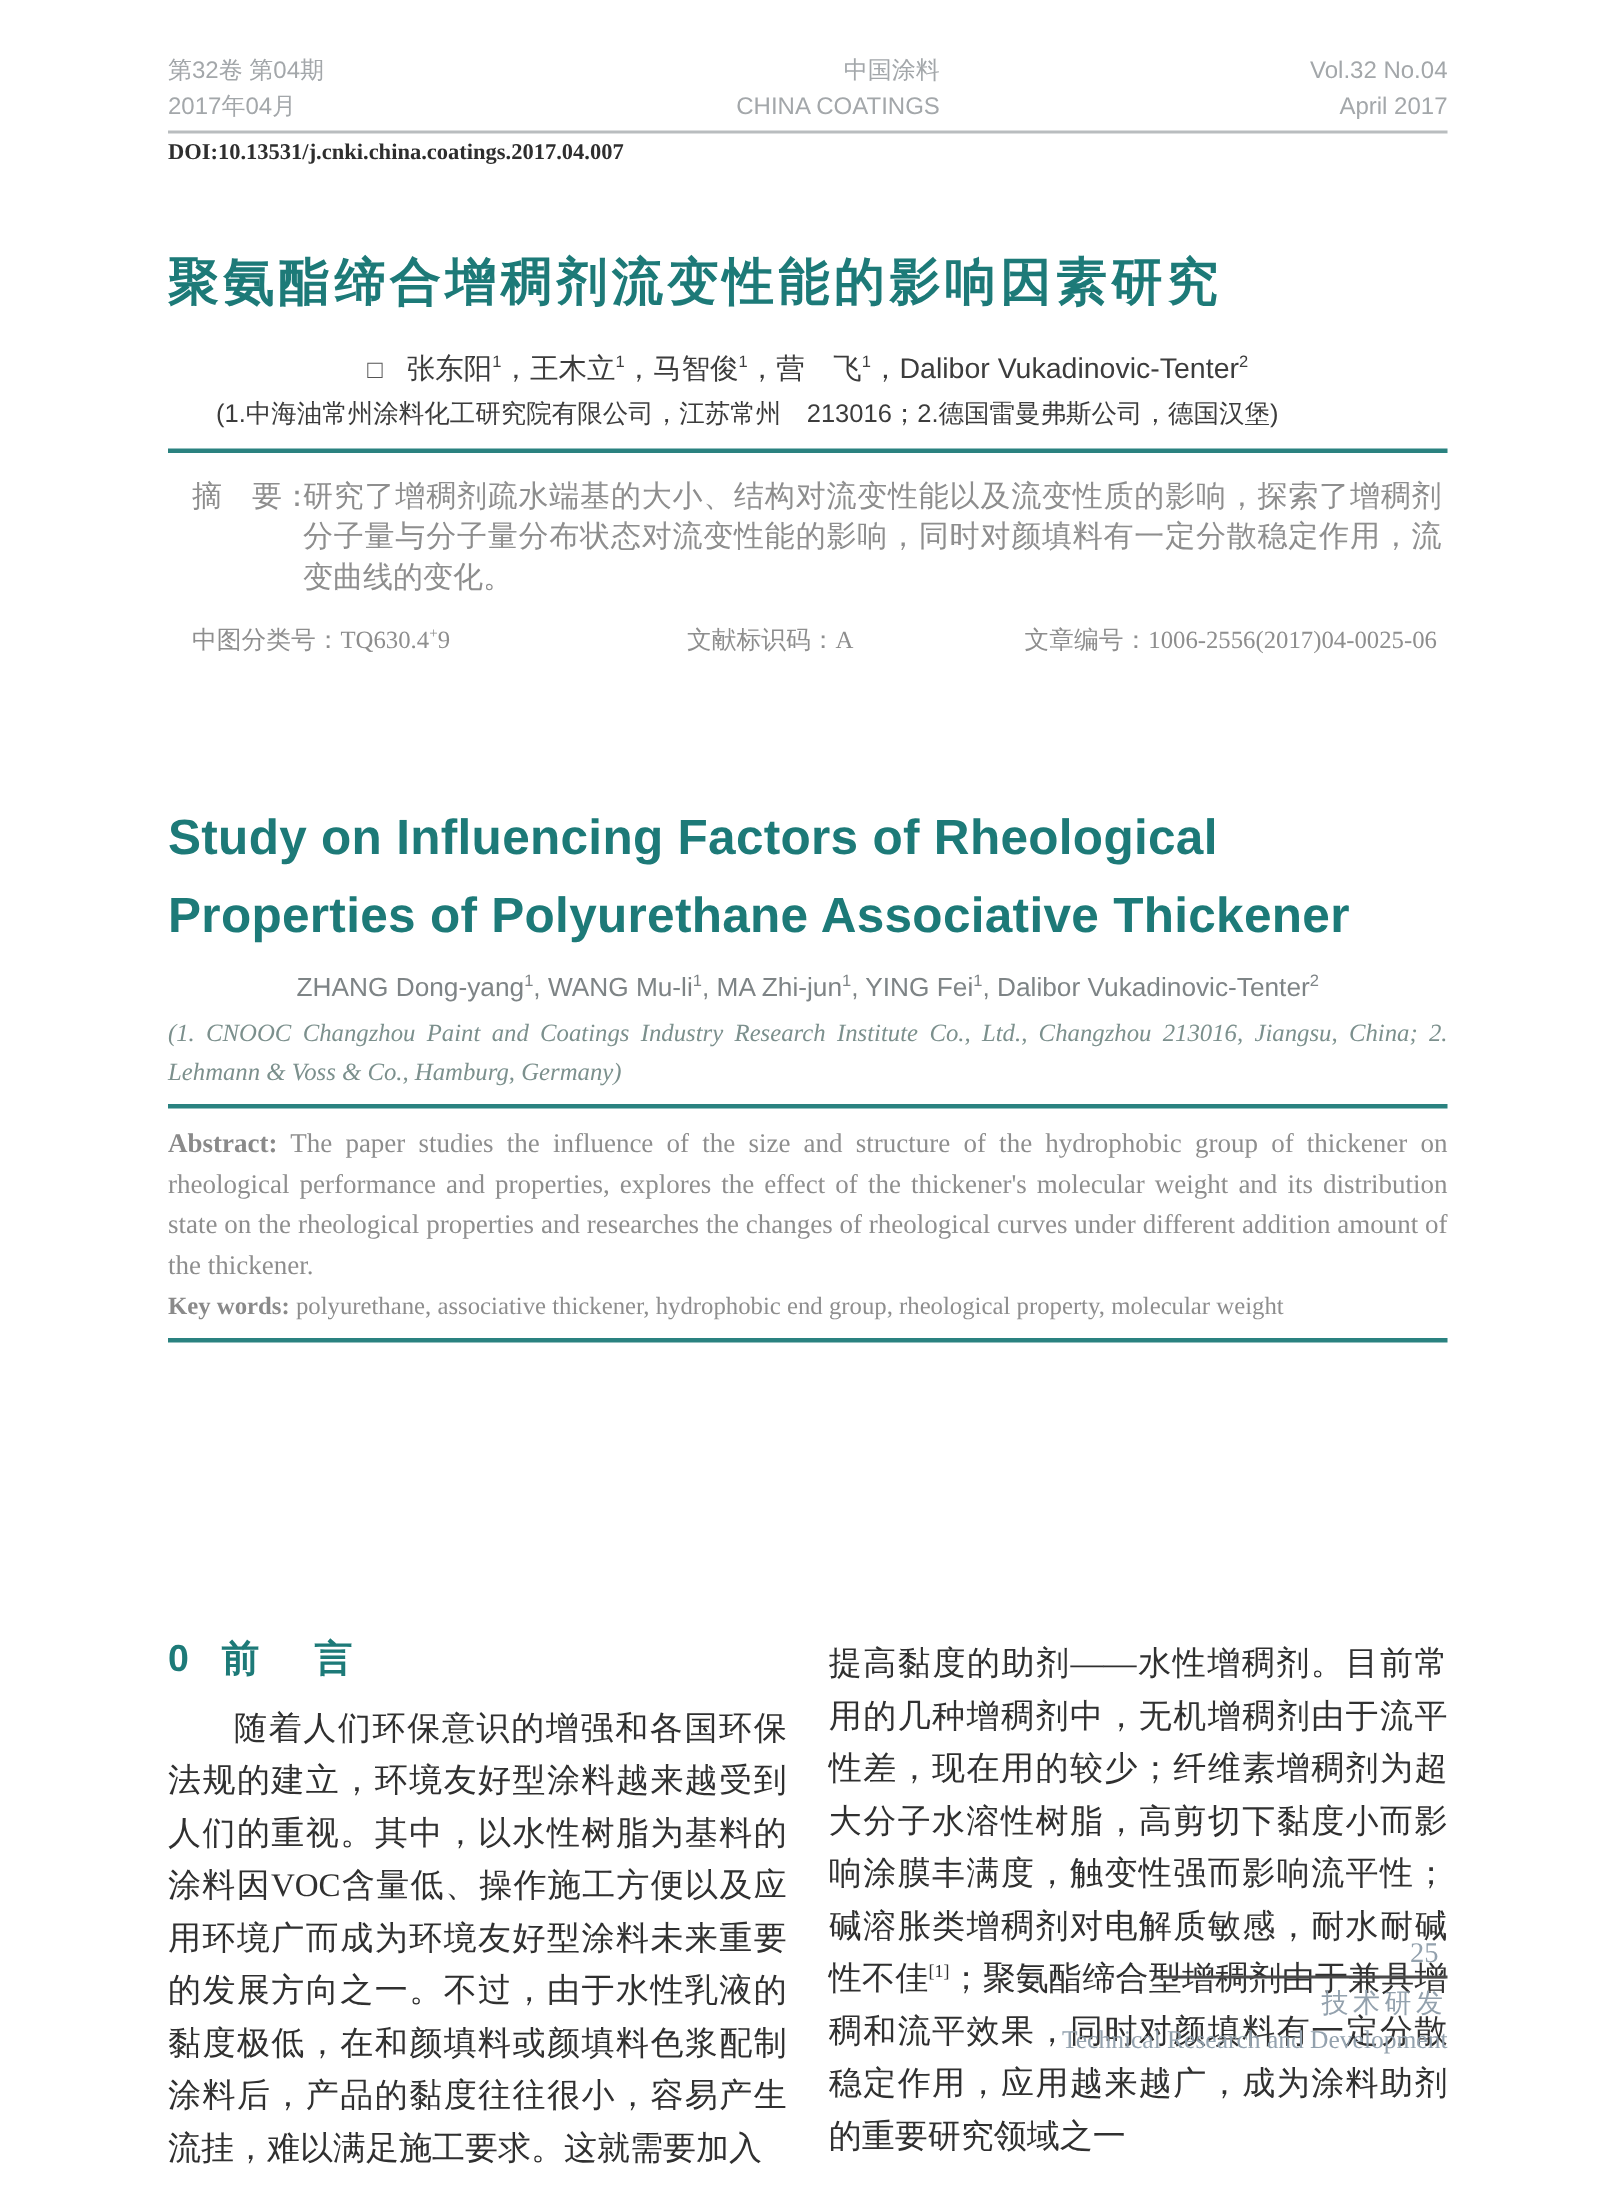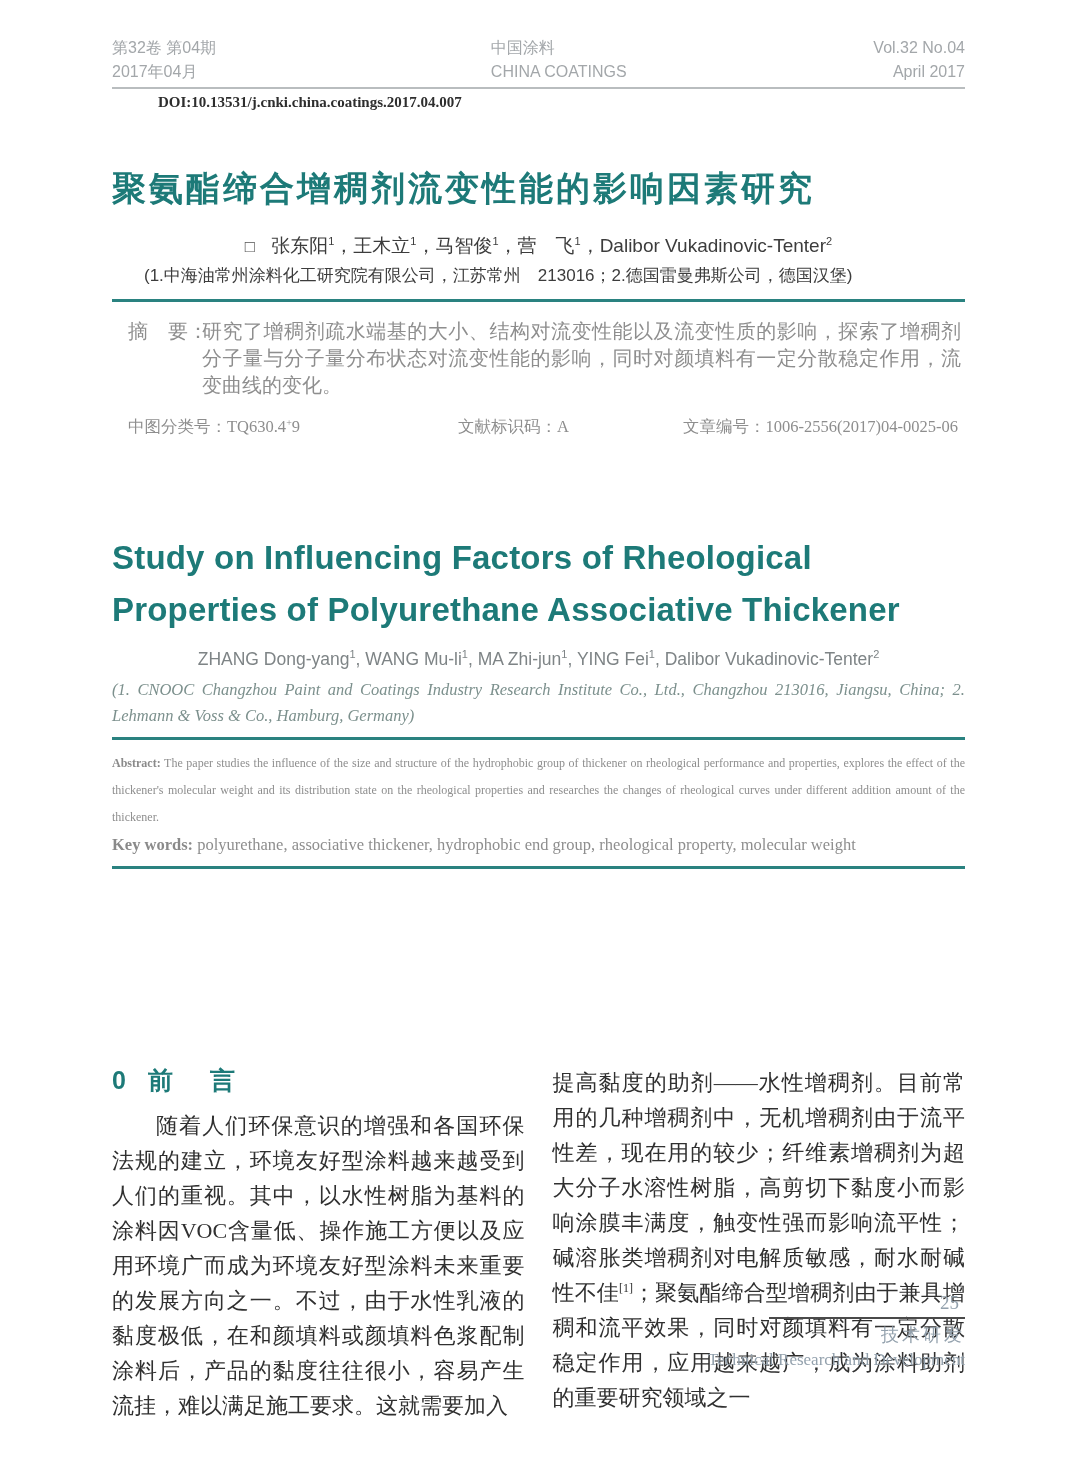--- a/index.html
+++ b/index.html
@@ -16,26 +16,25 @@
   .content { padding:36px 110px 0 112px; }
 
   
   .jheader {
     display:flex; justify-content:space-between; align-items:flex-end;
     font-family:"Liberation Sans", sans-serif;
     color:#a3a7aa; font-size:16px; line-height:24px;
     border-bottom:2px solid #b9bdbf; padding-bottom:3px;
   }
   .jheader .col { display:flex; flex-direction:column; }
-  .jheader .col.center { text-align:left;margin-left:28px; }
+  .jheader .col.center { text-align:right;margin-left:28px; }
   .jheader .col.right { text-align:right; }
   .doi {
     margin-top:5px; font-size:15px; font-weight:bold; color:#2e2e2e;
     font-family:"Liberation Serif", serif;
-    margin-left:46px;
   }
 
   
   .title-cn {
     margin-top:40px;
     color:#1d7a78;
     font-family:"Liberation Sans", sans-serif;
     font-weight:bold;
     font-size:34px; line-height:74px; letter-spacing:3px;
   }
@@ -79,21 +78,21 @@
   .authors-en {
     margin-top:12px; font-family:"Liberation Sans", sans-serif;
     font-size:17.5px; color:#7e8486;text-align:center;
   }
   .affil-en {
     margin-top:7px; font-style:italic; color:#7c908d;
     font-size:16.5px; line-height:26px; text-align:justify;
   }
   .rule-teal.thin { height:3px; margin-top:8px; }
 
-  .abstract-en { margin-top:10px; color:#8e8e8e; font-size:12px;
+  .abstract-en { margin-top:10px; color:#8e8e8e; font-size:18px;
                  line-height:27px; text-align:justify; }
   .abstract-en .lbl-b, .keywords-en .lbl-b { font-weight:bold; color:#8a8a8a; }
   .keywords-en { color:#8e8e8e; font-size:16.5px; line-height:27px; }
 
   
   .body-cols { display:flex; gap:28px; margin-top:196px; }
   .colL { width:420px; }
   .colR { width:420px; }
   .section-heading {
     color:#1d7a78; font-family:"Liberation Sans", sans-serif;

